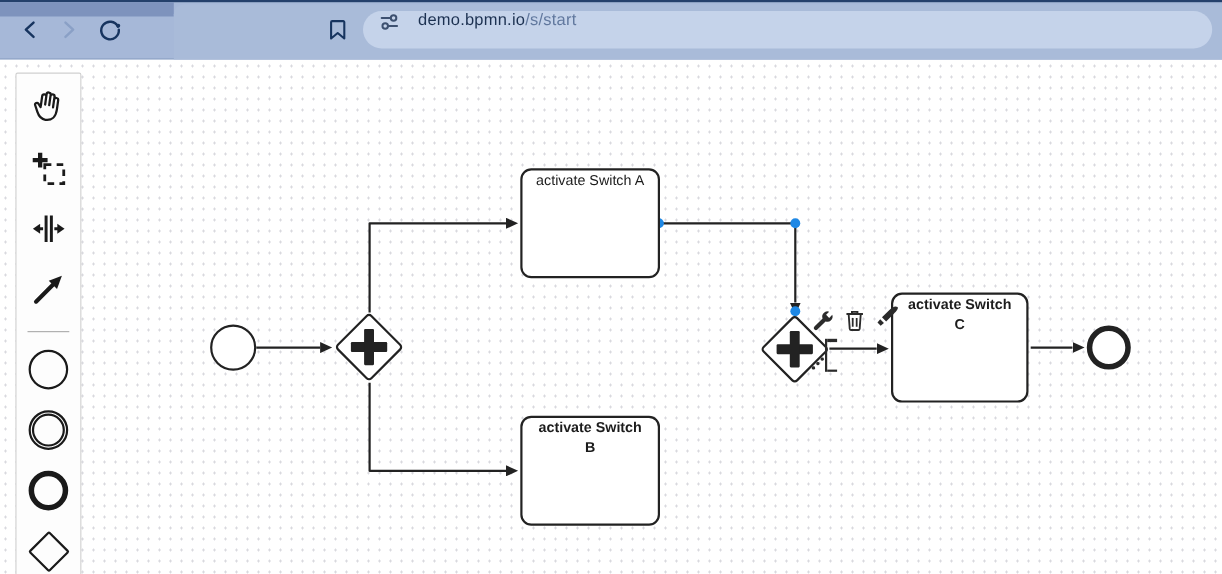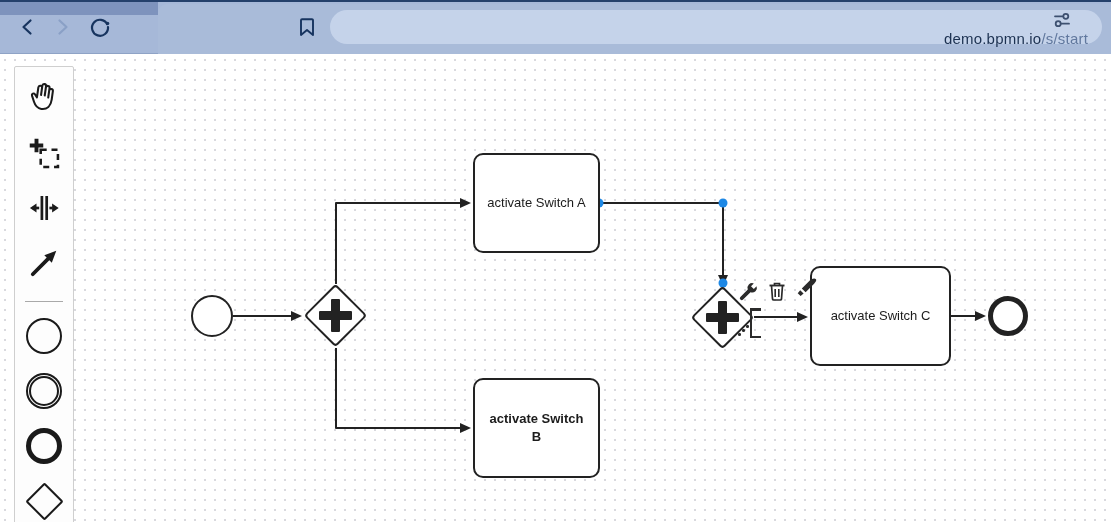--- a/index.html
+++ b/index.html
@@ -6,21 +6,21 @@
   html,body { width:1111px; height:522px; overflow:hidden; }
   body { font-family:"Liberation Sans", sans-serif; position:relative; background:#fff; }
 
   
   .chrome { position:absolute; left:0; top:0; width:1111px; height:54px; background:#a6b8d8; border-bottom:1px solid #8fa3c6; }
   .chrome-topline { position:absolute; left:0; top:0; width:1111px; height:2px; background:#24406b; }
   .tabstrip-left { position:absolute; left:0; top:2px; width:158px; height:13px; background:#7e93bd; }
   .active-tab { position:absolute; left:158px; top:4px; width:953px; height:50px; background:#a9bbd9; border-top-left-radius:9px; }
   .nav-btn { position:absolute; top:13px; width:28px; height:28px; display:flex; align-items:center; justify-content:center; border-radius:6px; }
   .bookmark-btn { position:absolute; left:293px; top:13px; width:28px; height:28px; display:flex; align-items:center; justify-content:center; }
-  .urlbar { position:absolute; left:330px; top:10px; width:772px; height:34px; background:#c5d3ea; border-radius:17px; display:flex; align-items:flex-end; padding:0 14px;flex-direction:column; }
+  .urlbar { position:absolute; left:330px; top:10px; width:772px; height:34px; background:#c5d3ea; border-radius:17px; display:flex; align-items:flex-start; padding:0 14px; }
   .urlbar .tune { margin-right:16px; display:flex; align-items:center; }
   .url-text { font-size:15px; letter-spacing:.2px; white-space:nowrap; }
   .url-domain { color:#1c3151; }
   .url-path { color:#61789e; }
 
   
   .canvas { position:absolute; left:0; top:55px; width:1111px; height:467px; background:#fff;
             background-image:radial-gradient(#d9d9de 1px, transparent 1.2px); background-size:10px 10px; }
 
   
@@ -39,24 +39,24 @@
   .bpmn-end   { position:absolute; left:988px; top:296px; width:40px; height:40px; border:5px solid #222; border-radius:50%; background:#fff; }
   .gw { position:absolute; width:45px; height:45px; border:2px solid #222; background:#fff; transform:rotate(45deg); border-radius:4px; }
   .gw1 { left:313px; top:293px; }
   .gw2 { left:700px; top:295px; }
   .gw-plus { position:absolute; width:45px; height:45px; pointer-events:none; }
   .gw-plus.p1 { left:313px; top:293px; } .gw-plus.p2 { left:700px; top:295px; }
   .gw-plus::before, .gw-plus::after { content:""; position:absolute; background:#222; border-radius:1px; }
   .gw-plus::before { left:6px; top:18px; width:33px; height:9px; }
   .gw-plus::after  { left:18px; top:6px; width:9px; height:33px; }
   .task { position:absolute; width:127px; height:100px; background:#fff; border:2px solid #222; border-radius:10px;
-          display:flex; align-items:center; justify-content:center; text-align:center; font-size:13px; color:#1c1c1c; line-height:1.4; padding:0 10px; }
+          display:flex; justify-content:center; text-align:center; font-size:13px; color:#1c1c1c; line-height:1.4; padding:0 10px; }
   .task-a { left:473px; top:153px; }
   .task-b { left:473px; top:378px;font-weight:bold; }
-  .task-c { left:810px; top:266px; width:141px; }
+  .task-c { left:810px; top:266px; width:125px;font-weight:bold; }
 
   .flows { position:absolute; left:0; top:0; width:1111px; height:522px; pointer-events:none; }
 
   
   .ctx-icon { position:absolute; width:24px; height:24px; cursor:pointer; }
   .ctx-wrench { left:736px; top:280px; }
   .ctx-trash  { left:765px; top:279px; }
   .ctx-brush  { left:793px; top:276px; }
   .ctx-annot  { left:735px; top:303px; width:32px; height:40px; cursor:pointer; position:absolute; }
   .annot-bracket { position:absolute; left:15px; top:5px; width:11px; height:30px; border-left:2.5px solid #2b2b2b; }

